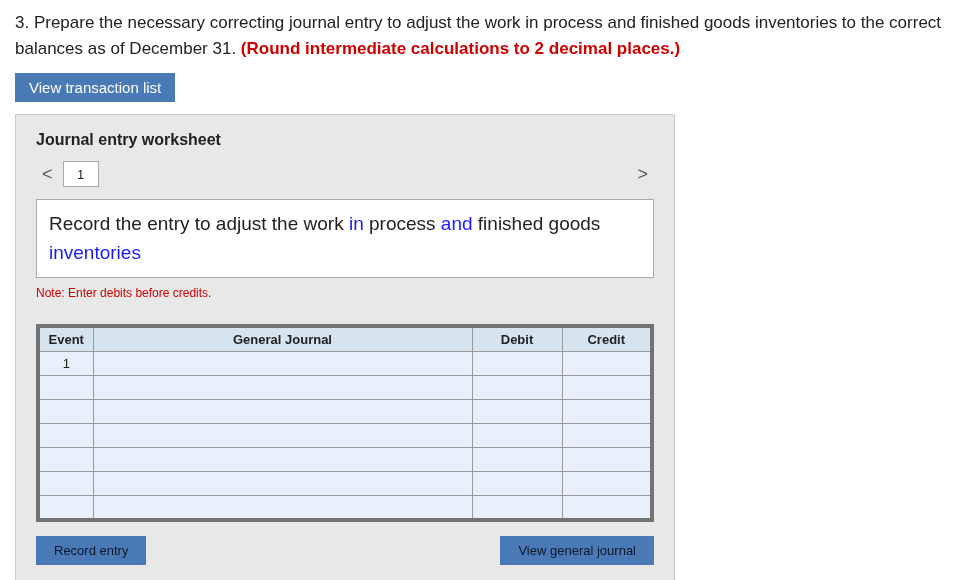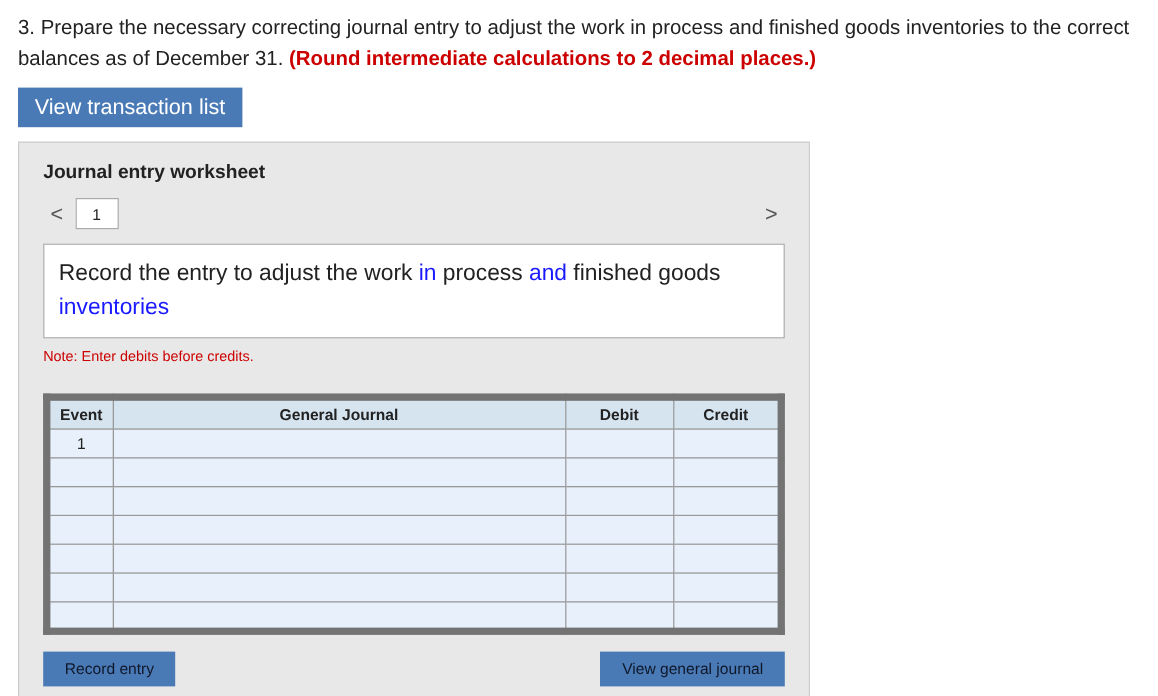--- a/index.html
+++ b/index.html
@@ -20,21 +20,21 @@
     }
     .intro-text .bold-red {
       color: #c00;
       font-weight: bold;
     }
     .view-transaction-btn {
       background-color: #4a7ab5;
       color: #fff;
       border: none;
       padding: 6px 14px;
-      font-size: 18px;
+      font-size: 15px;
       cursor: pointer;
       margin-bottom: 12px;
       display: inline-block;
     }
     .worksheet-container {
       background: #e8e8e8;
       border: 1px solid #ccc;
       padding: 16px 20px 20px 20px;
       max-width: 660px;
     }
@@ -84,21 +84,21 @@
     .description-box .word-inventories { color: #1a1aff; }
     .note-text {
       color: #c00;
       font-size: 12px;
       margin-bottom: 24px;
     }
     .journal-table {
       width: 100%;
       border-collapse: collapse;
       background: #a3a3a3;
-      border: 6px solid #737373;
+      border: 4px solid #737373;
     }
     .journal-table th {
       background: #d6e4f0;
       border: 1px solid #999;
       padding: 4px 8px;
       font-size: 13px;
       font-weight: bold;
       text-align: center;
     }
     .journal-table th.event-col {

